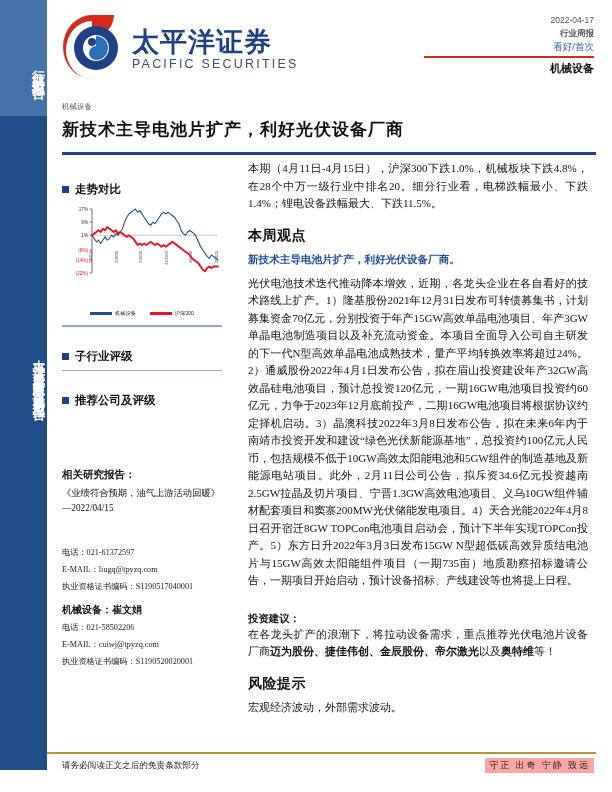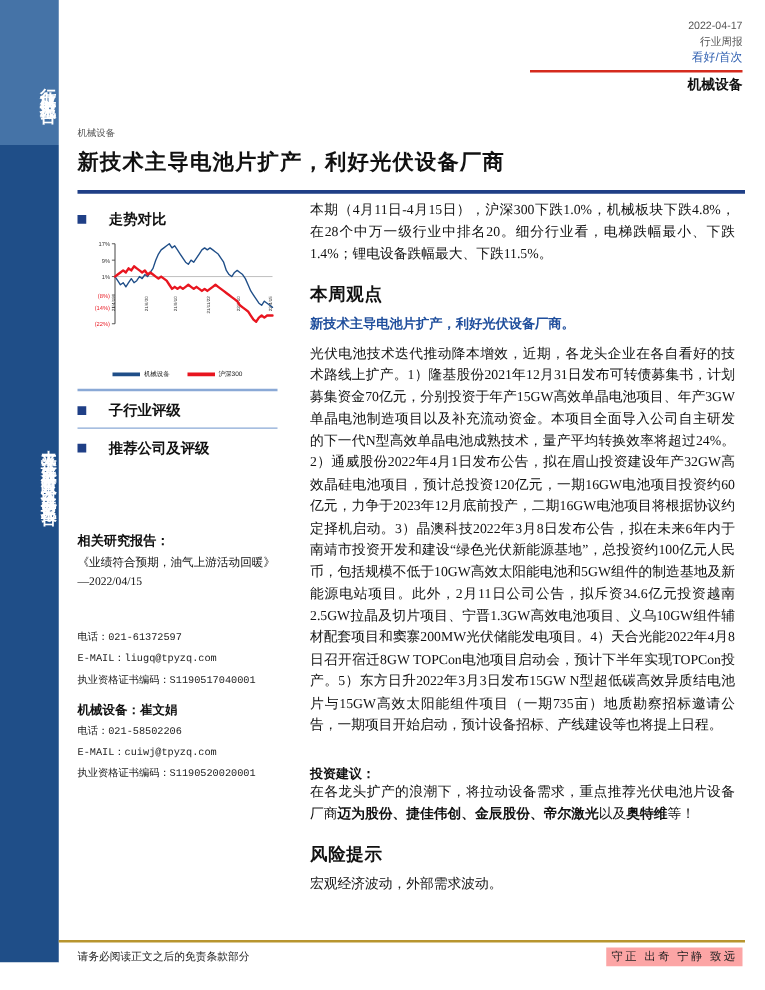--- a/index.html
+++ b/index.html
@@ -47,21 +47,21 @@
     white-space:nowrap;
   }
   .logo-en{
     position:absolute;left:70px;top:45px;
     font-family:"Liberation Sans","DejaVu Sans",sans-serif;
     font-size:12.5px;color:#3a4a7a;letter-spacing:2.2px;
     white-space:nowrap;
   }
   .hdr-right{position:absolute;right:18px;top:14px;width:170px;text-align:right;}
   .hdr-date{font-size:8.5px;color:#555;font-family:"Liberation Sans","DejaVu Sans",sans-serif;line-height:13px;}
-  .hdr-type{font-size:8.5px;color:#555;font-family:"Liberation Sans","DejaVu Sans",sans-serif;line-height:13px;}
+  .hdr-type{font-size:8.5px;color:#555;font-family:"Liberation Sans","DejaVu Sans",sans-serif;line-height:13px;font-weight:bold;}
   .hdr-rating{font-size:9.5px;color:#2f5fb0;font-family:"Liberation Sans","DejaVu Sans",sans-serif;line-height:14px;}
   .hdr-redline{height:2.2px;background:#d52b1e;margin:2px 0 3px 0;width:100%;}
   .hdr-sector{font-size:11px;color:#111;font-weight:bold;line-height:15px;}
 
   .sub-sector{
     position:absolute;left:62px;top:102px;
     font-size:7.5px;color:#555;
   }
   .doc-title{
     position:absolute;left:62px;top:118px;width:520px;
@@ -69,42 +69,42 @@
     letter-spacing:1px;
   }
   .title-rule{
     position:absolute;left:62px;top:152px;width:534px;height:2.6px;
     background:#1f3f86;
   }
 
   
   .left-col{position:absolute;left:62px;top:160px;width:160px;}
   .block-head{
-    display:flex;align-items:center;gap:18px;
-    margin-top:8px;margin-bottom:4px;
+    display:flex;align-items:center;gap:6px;
+    margin-top:22px;margin-bottom:4px;
   }
   .bullet{width:7px;height:7px;background:#1f3f86;flex:0 0 auto;}
   .block-title{font-size:11.5px;font-weight:bold;color:#111;}
   .thin-rule{height:1.6px;background:#8aa9d6;margin:6px 0 4px 0;width:100%;}
 
   
   .chart-box{width:160px;height:118px;position:relative;margin-top:4px;}
   .chart-svg{display:block;}
   .legend-row{
     display:flex;justify-content:center;gap:14px;margin-top:1px;
   }
   .legend-item{display:flex;align-items:center;gap:3px;}
   .legend-swatch{width:22px;height:2.4px;}
   .legend-label{font-size:5.2px;color:#222;font-family:"Liberation Sans","DejaVu Sans",sans-serif;}
 
   .rel-head{font-size:10.5px;font-weight:bold;color:#111;margin-top:6px;}
   .rel-item{font-size:9.3px;color:#111;line-height:15px;margin-top:4px;}
 
   .analyst-name{font-size:10px;font-weight:bold;color:#111;margin-top:10px;}
-  .analyst-line{font-size:8.2px;color:#222;margin-top:5px;line-height:12px;font-family:Liberation Mono, monospace;}
+  .analyst-line{font-size:8.2px;color:#222;margin-top:5px;line-height:12px;}
 
   
   .right-col{position:absolute;left:248px;top:160px;width:340px;}
   .sec-head{
     font-size:14px;font-weight:bold;color:#111;
     margin-top:14px;margin-bottom:6px;letter-spacing:.5px;
   }
   .sec-head.first{margin-top:4px;}
   .body-p{
     font-size:11px;color:#111;line-height:17.5px;
@@ -135,20 +135,32 @@
 
 <div class="side-bar">
   <div class="side-top" style="background: rgb(69, 115, 167);"></div>
   <div class="side-bottom" style="background: rgb(31, 78, 136);"></div>
   <div class="side-foot"></div>
   <div class="vtext" id="v-top">行业研究报告</div>
   <div class="vtext" id="v-bot">太平洋证券股份有限公司证券研究报告</div>
 </div>
 
 <div class="header">
+  <div class="logo-wrap">
+    <svg class="logo-mark" viewBox="0 0 62 70">
+      <path d="M30 3 A29 32 0 1 0 30 67 A26 29 0 1 1 30 9 Z" fill="#d52b1e"></path>
+      <path d="M30 3 L52 3 A22 22 0 0 1 30 25 Z" fill="#d52b1e"></path>
+      <circle cx="34" cy="36" r="22" fill="#1f3f86"></circle>
+      <circle cx="34" cy="36" r="13" fill="#ffffff"></circle>
+      <path d="M34 24 A12 12 0 0 1 34 48 A7 7 0 0 1 34 34 Z" fill="#2d6fb5"></path>
+      <circle cx="30" cy="30" r="4" fill="#1f3f86"></circle>
+    </svg>
+    <div class="logo-cn">太平洋证券</div>
+    <div class="logo-en">PACIFIC SECURITIES</div>
+  </div>
   <div class="hdr-right">
     <div class="hdr-date">2022-04-17</div>
     <div class="hdr-type">行业周报</div>
     <div class="hdr-rating">看好/首次</div>
     <div class="hdr-redline" style="background: rgb(213, 43, 30);"></div>
     <div class="hdr-sector">机械设备</div>
   </div>
 </div>
 
 <div class="sub-sector">机械设备</div>

